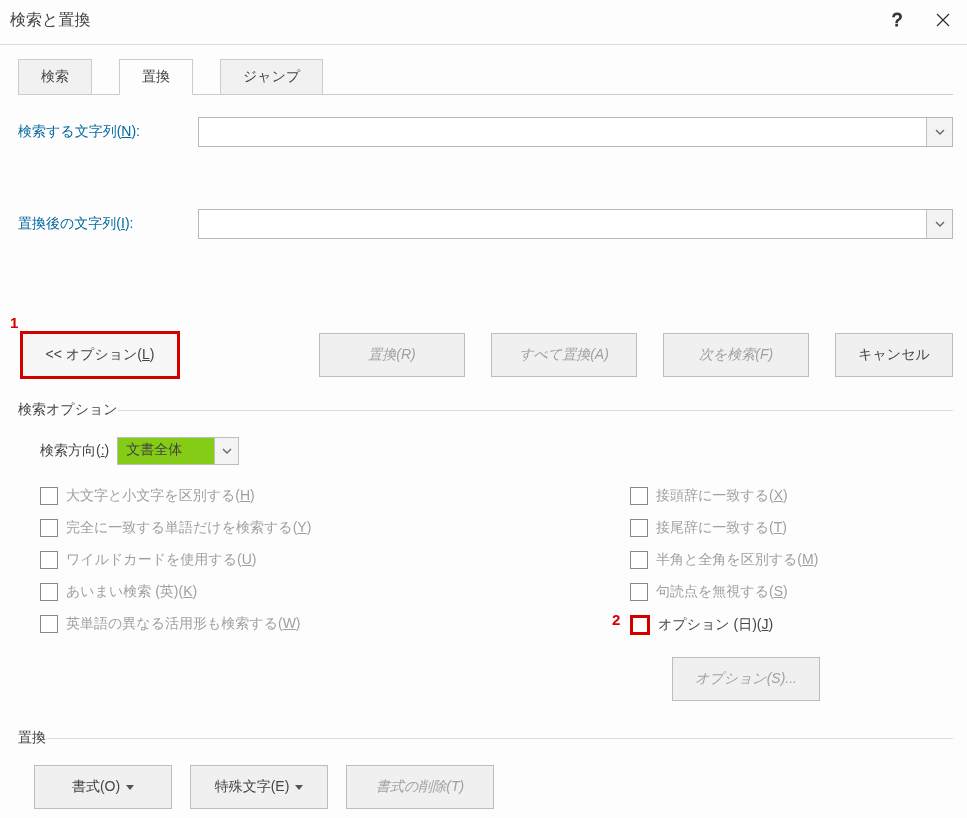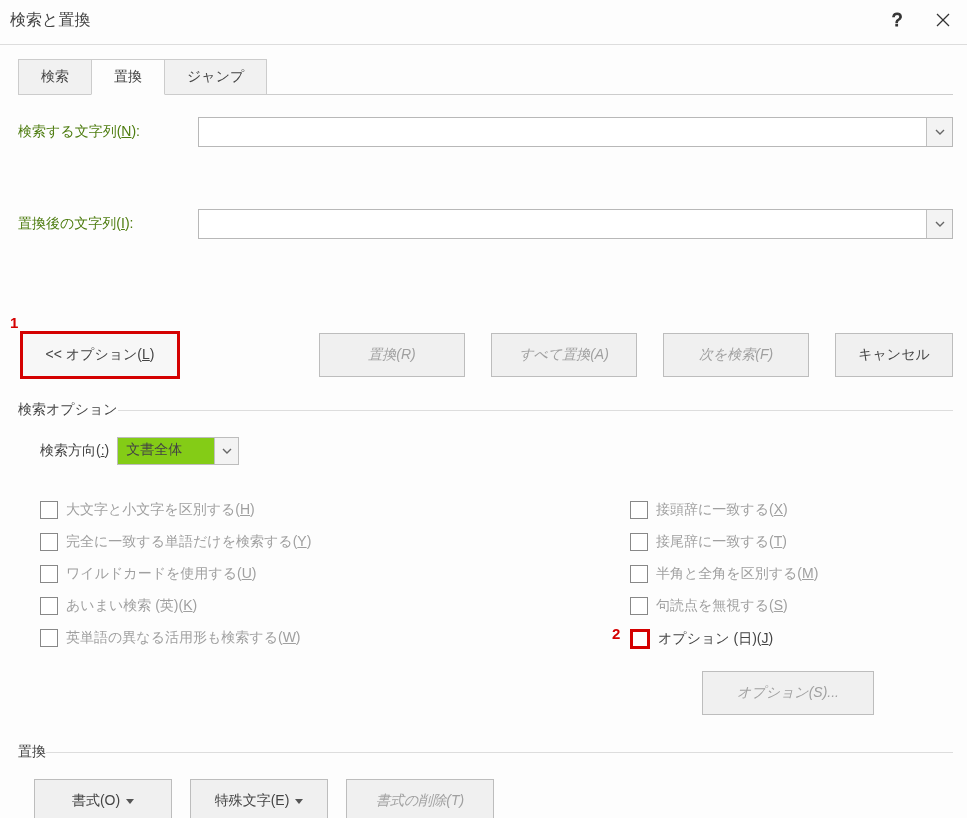--- a/index.html
+++ b/index.html
@@ -32,20 +32,21 @@
 
   .divider-top {
     height: 1px;
     background: #ddd;
     margin-top: 4px;
   }
 
   .tabs {
     display: flex;
     margin: 14px 0 0 18px;
+    gap: 28px;
   }
   .tab {
     padding: 8px 22px;
     border: 1px solid #ccc;
     background: #f1f1f1;
     cursor: pointer;
     margin-right: -1px;
     color: #444;
     position: relative;
   }
@@ -65,21 +66,21 @@
     padding: 22px 14px 18px 18px;
   }
   .field-row {
     display: flex;
     align-items: center;
     margin-bottom: 62px;
   }
   .field-row:nth-of-type(2) { margin-bottom: 92px; }
   .field-label {
     width: 180px;
-    color: #4d7c0f;
+    color: #0369a1;
   }
   .field-label .ak { text-decoration: underline; }
   .combo {
     flex: 1;
     display: flex;
     border: 1px solid #b8b8b8;
     height: 30px;
     background: #fff;
   }
   .combo-input { flex: 1; border: none; outline: none; padding: 2px 6px; background: transparent; font-size: 14px; }
@@ -125,21 +126,21 @@
     margin-bottom: 18px;
     color: #444;
   }
   .section-header .label { }
   .section-header .rule { flex: 1; height: 1px; background: #ddd; }
 
   .direction-row {
     display: flex;
     align-items: center;
     margin-left: 22px;
-    margin-bottom: 36px;
+    margin-bottom: 22px;
   }
   .direction-row .dir-label { margin-right: 8px; }
   .select {
     display: flex;
     border: 1px solid #bdbdbd;
     height: 28px;
     background: #84cc16;
     width: 122px;
   }
   .select-text { flex: 1; padding: 3px 8px; }
@@ -343,21 +344,21 @@
       <div class="chk-row">
         <span class="chk"></span>
         <span class="chk-label disabled-text"><span>句読点を無視する(</span><span class="ak">S</span><span>)</span></span>
       </div>
       <div class="chk-row" style="position:relative;">
         <span class="annotation" style="left:-18px; top:-4px;">2</span>
         <span class="chk hl"></span>
         <span class="chk-label"><span>オプション (日)(</span><span class="ak">J</span><span>)</span></span>
       </div>
       <div class="opt-btn-row">
-        <div class="btn disabled" style="width:172px;margin-left:30px;">オプション(S)...</div>
+        <div class="btn disabled" style="width:148px;">オプション(S)...</div>
       </div>
     </div>
   </div>
 
   <div class="replace-section">
     <div class="section-header">
       <span class="label">置換</span>
       <span class="rule"></span>
     </div>
     <div class="format-row">

